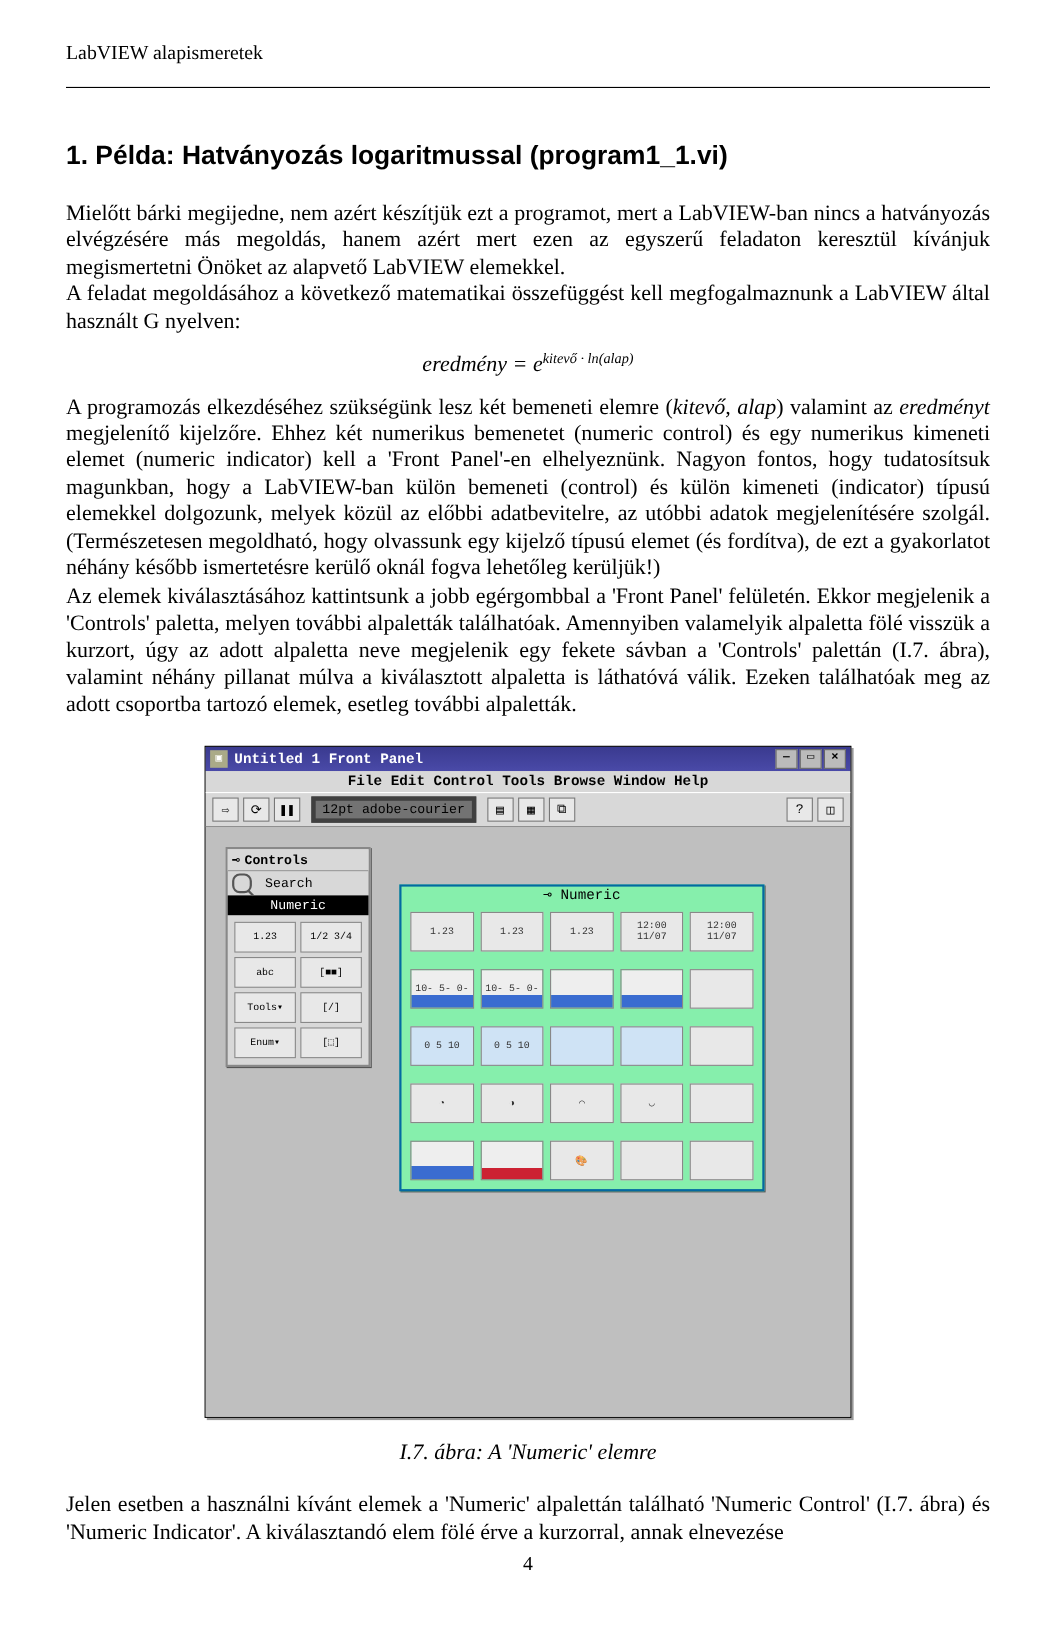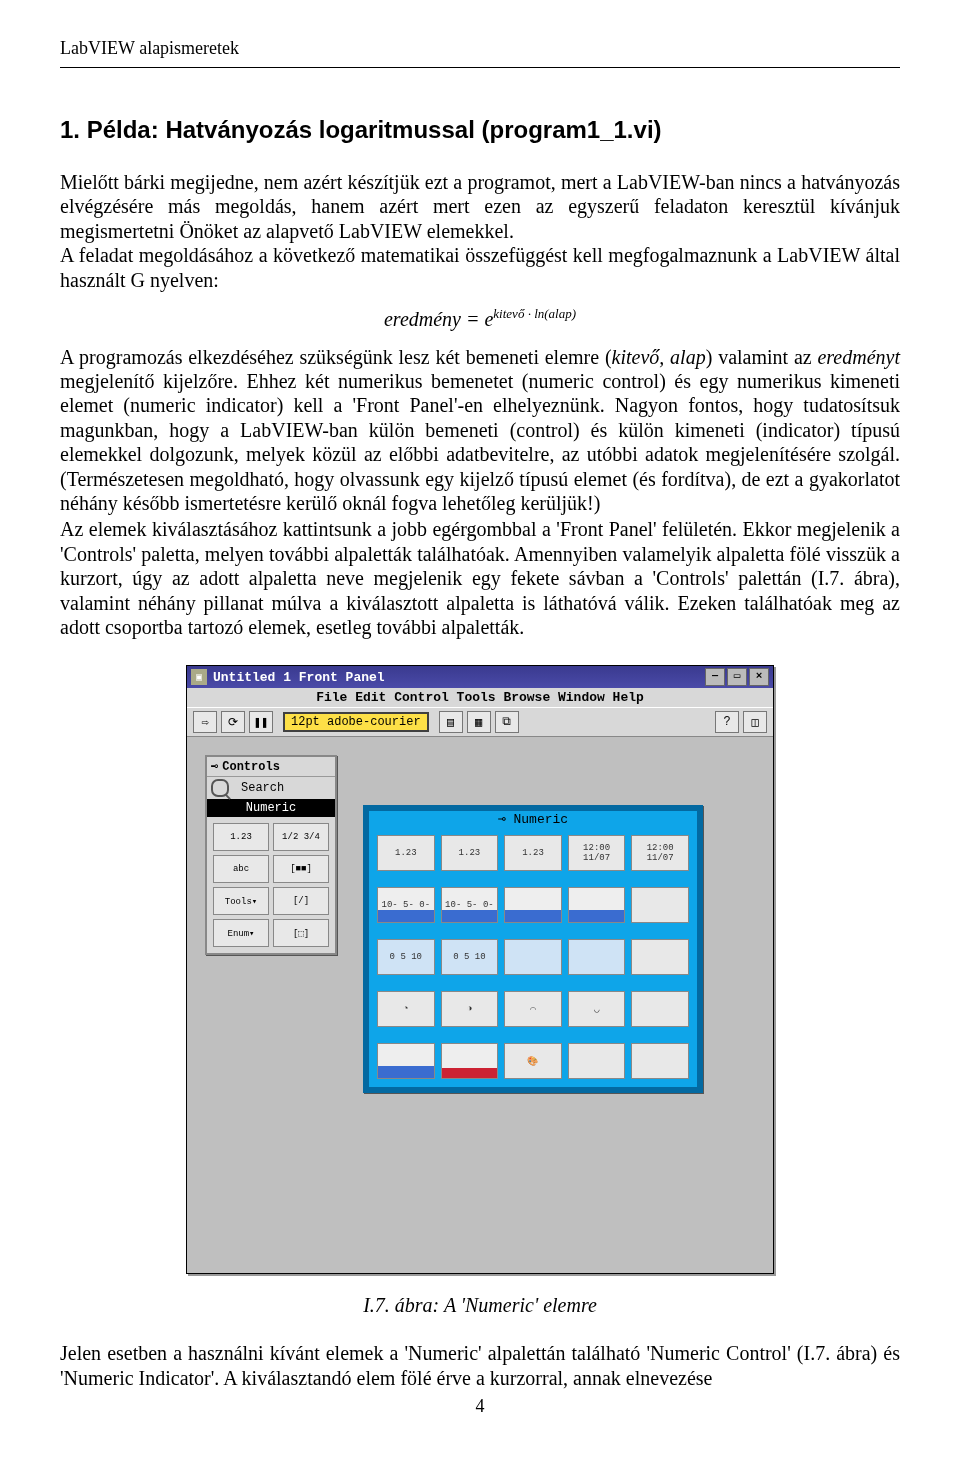--- a/index.html
+++ b/index.html
@@ -92,21 +92,21 @@
     padding: 3px 6px;
     border-top: 1px solid #fff;
     border-bottom: 1px solid #888;
     display:flex;align-items:center;gap:4px;
   }
   .tb-btn {
     width: 22px;height:20px;background:#e8e8e8;border:1px solid #777;display:inline-flex;
     align-items:center;justify-content:center;font-size:12px;
   }
   .tb-font {
-    background:#fde047;border:2px solid #404040;padding:1px 6px;font-size:12px;margin:0 6px;
+    background:#737373;border:4px solid #404040;padding:1px 6px;font-size:12px;margin:0 6px;
   }
   .lv-canvas {
     background: #bfbfbf;
     padding: 18px;
     min-height: 500px;
     position: relative;
   }
   .palette {
     width: 128px;
     background: #d8d8d8;
@@ -122,23 +122,23 @@
     display:flex;align-items:center;gap:4px;
   }
   .palette .p-search {
     display:flex;align-items:center;gap:12px;padding:2px 4px;font-size:12px;
   }
   .palette .p-sel {
     background:#000;color:#fff;padding:2px 6px;font-size:12px;text-align:center;
   }
   .sub-palette {
     position:absolute;
-    left: 176px; top: 68px;
+    left: 176px; top: 52px;
     width: 328px;
-    background:#0ea5e9;border:6px solid #0369a1;box-shadow:1px 1px 0 #555;
+    background:#86efac;border:2px solid #0369a1;box-shadow:1px 1px 0 #555;
   }
   .sub-palette .p-sel2 {
     background:#000;color:#fff;padding:2px 6px;font-size:12px;text-align:center;
   }
   .grid-icons {
     display:grid;
     grid-template-columns: repeat(6, 1fr);
     gap:6px;
     padding:8px;
   }
@@ -155,21 +155,21 @@
     position:absolute; left:18px; top:18px;
   }
   .palette-grid-small {
     display:grid;grid-template-columns:1fr 1fr;gap:4px;padding:6px;
   }
   .pgs {
     height:26px;background:#e8e8e8;border:1px solid #888;font-size:9px;
     display:flex;align-items:center;justify-content:center;
   }
   .running-header-line{
-    border-bottom:1.5px solid #000;padding-bottom:8px;margin-bottom:48px;font-size:18px;
+    border-bottom:1.5px solid #000;padding-bottom:20px;margin-bottom:48px;font-size:18px;
   }
   .winbtn-group{display:flex;}
   .glass{
     width:14px;height:14px;border:2px solid #555;border-radius:7px;position:relative;display:inline-block;
   }
   .glass::after{content:"";position:absolute;width:6px;height:2px;background:#555;bottom:-3px;right:-4px;transform:rotate(45deg);}
   .it { font-style: italic; margin-top: 44px; }
 </style>
 </head>
 <body>

